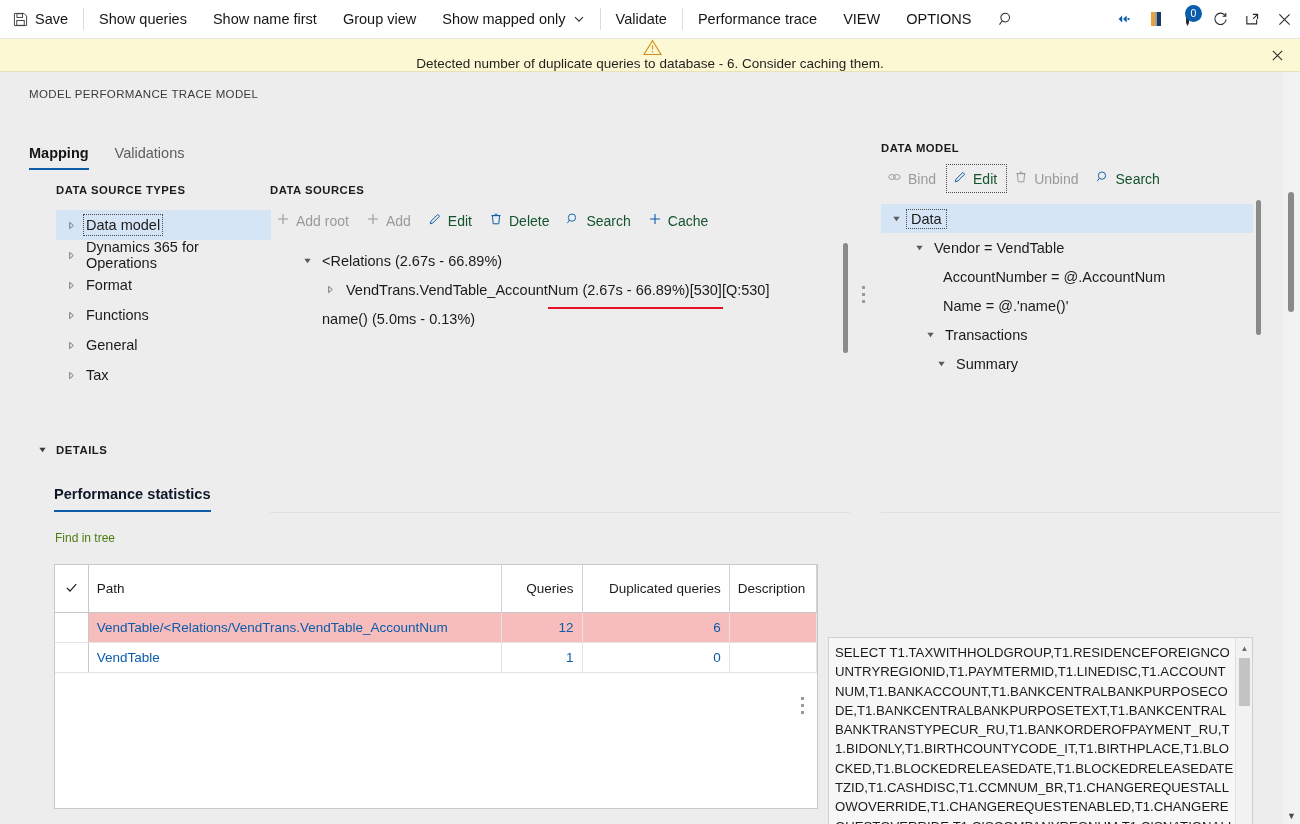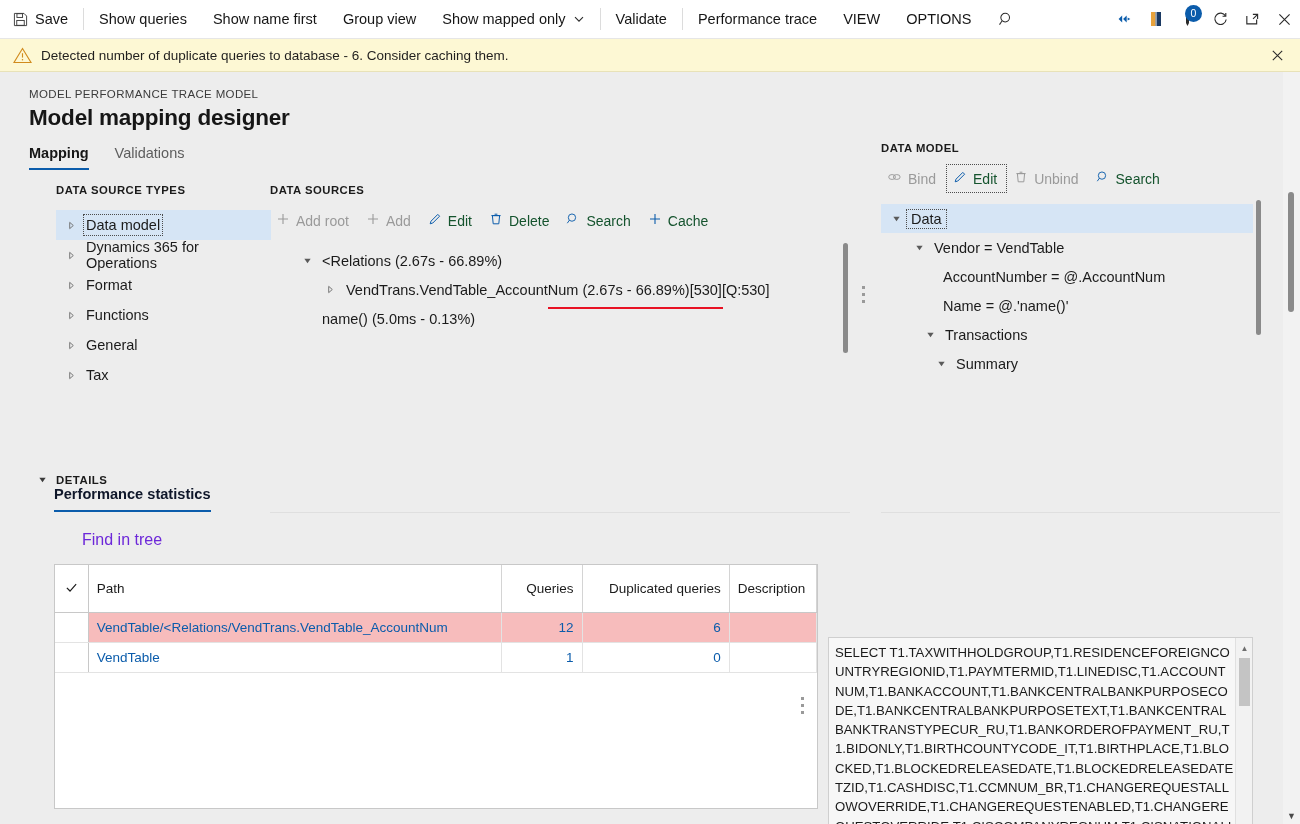--- a/index.html
+++ b/index.html
@@ -41,20 +41,21 @@
     display:flex; align-items:center; justify-content:center;
     font-family:"Liberation Sans", sans-serif;
   }
   .searchbtn { width:44px; }
 
   
   .msgbar {
     position:absolute; left:0; top:39px; width:1300px; height:33px;
     background:#fdf8d4; display:flex; align-items:center;
     border-bottom:1px solid #e8e2b8;
+    flex-direction:column;
   }
   .msg-ico { margin-left:13px; margin-right:9px; display:flex; }
   .msg-text { font-size:13.5px; color:#201f1e; }
   .msg-close {
     position:absolute; right:10px; top:0; height:33px; width:26px;
     display:flex; align-items:center; justify-content:center;
     cursor:pointer; color:#201f1e;
   }
 
   
@@ -116,30 +117,30 @@
   .dm-tree { margin-top:12px; }
 
   
   .vscroll-thumb { position:absolute; width:5px; background:#8a8a8a; border-radius:3px; }
 
   .splitdots { position:absolute; width:3px; }
   .splitdots i { display:block; width:3px; height:3px; background:#9a9a9a; margin-bottom:4px; }
 
   
   .details-hdr {
-    position:absolute; left:38px; top:402px; display:flex; align-items:center; gap:9px;
+    position:absolute; left:38px; top:372px; display:flex; align-items:center; gap:9px;
     font-size:11.4px; font-weight:bold; letter-spacing:.5px; color:#1b1b1b; cursor:pointer;
   }
   .perfstat {
     position:absolute; left:54px; top:414px;
     font-size:14.6px; font-weight:bold; color:#0f172a; padding-bottom:8px;
     border-bottom:2px solid #0b5cab; cursor:pointer;
   }
   .findintree {
-    position:absolute; left:82px; top:459px; font-size:16px; color:#6d28d9; cursor:pointer;
+    position:absolute; left:55px; top:459px; font-size:12px; color:#4d7c0f; cursor:pointer;
   }
 
   
   .grid {
     position:absolute; left:54px; top:492px; width:764px; height:245px;
     background:#ffffff; border:1px solid #c8c8c8; overflow:hidden;
   }
   .grid table { border-collapse:collapse; width:100%; table-layout:fixed; font-size:13.5px; }
   .grid th {
     font-weight:normal; text-align:left; color:#1b1b1b; height:29px;
@@ -306,21 +307,20 @@
     <span class="msg-close">
       <svg width="15" height="15" viewBox="0 0 16 16">
           <path d="M3 3 L13 13 M13 3 L3 13" stroke="#2b2b2b" stroke-width="1.15"></path>
         </svg>
     </span>
   </div>
 
   <div class="page">
 
     <div class="caption">MODEL PERFORMANCE TRACE MODEL</div>
-    <div class="title">Model mapping designer</div>
 
     <div class="tabs">
       <div class="tab active">Mapping</div>
       <div class="tab">Validations</div>
     </div>
 
     <div class="col-types">
       <div class="sectlabel">DATA SOURCE TYPES</div>
 
       <div class="types-list">

